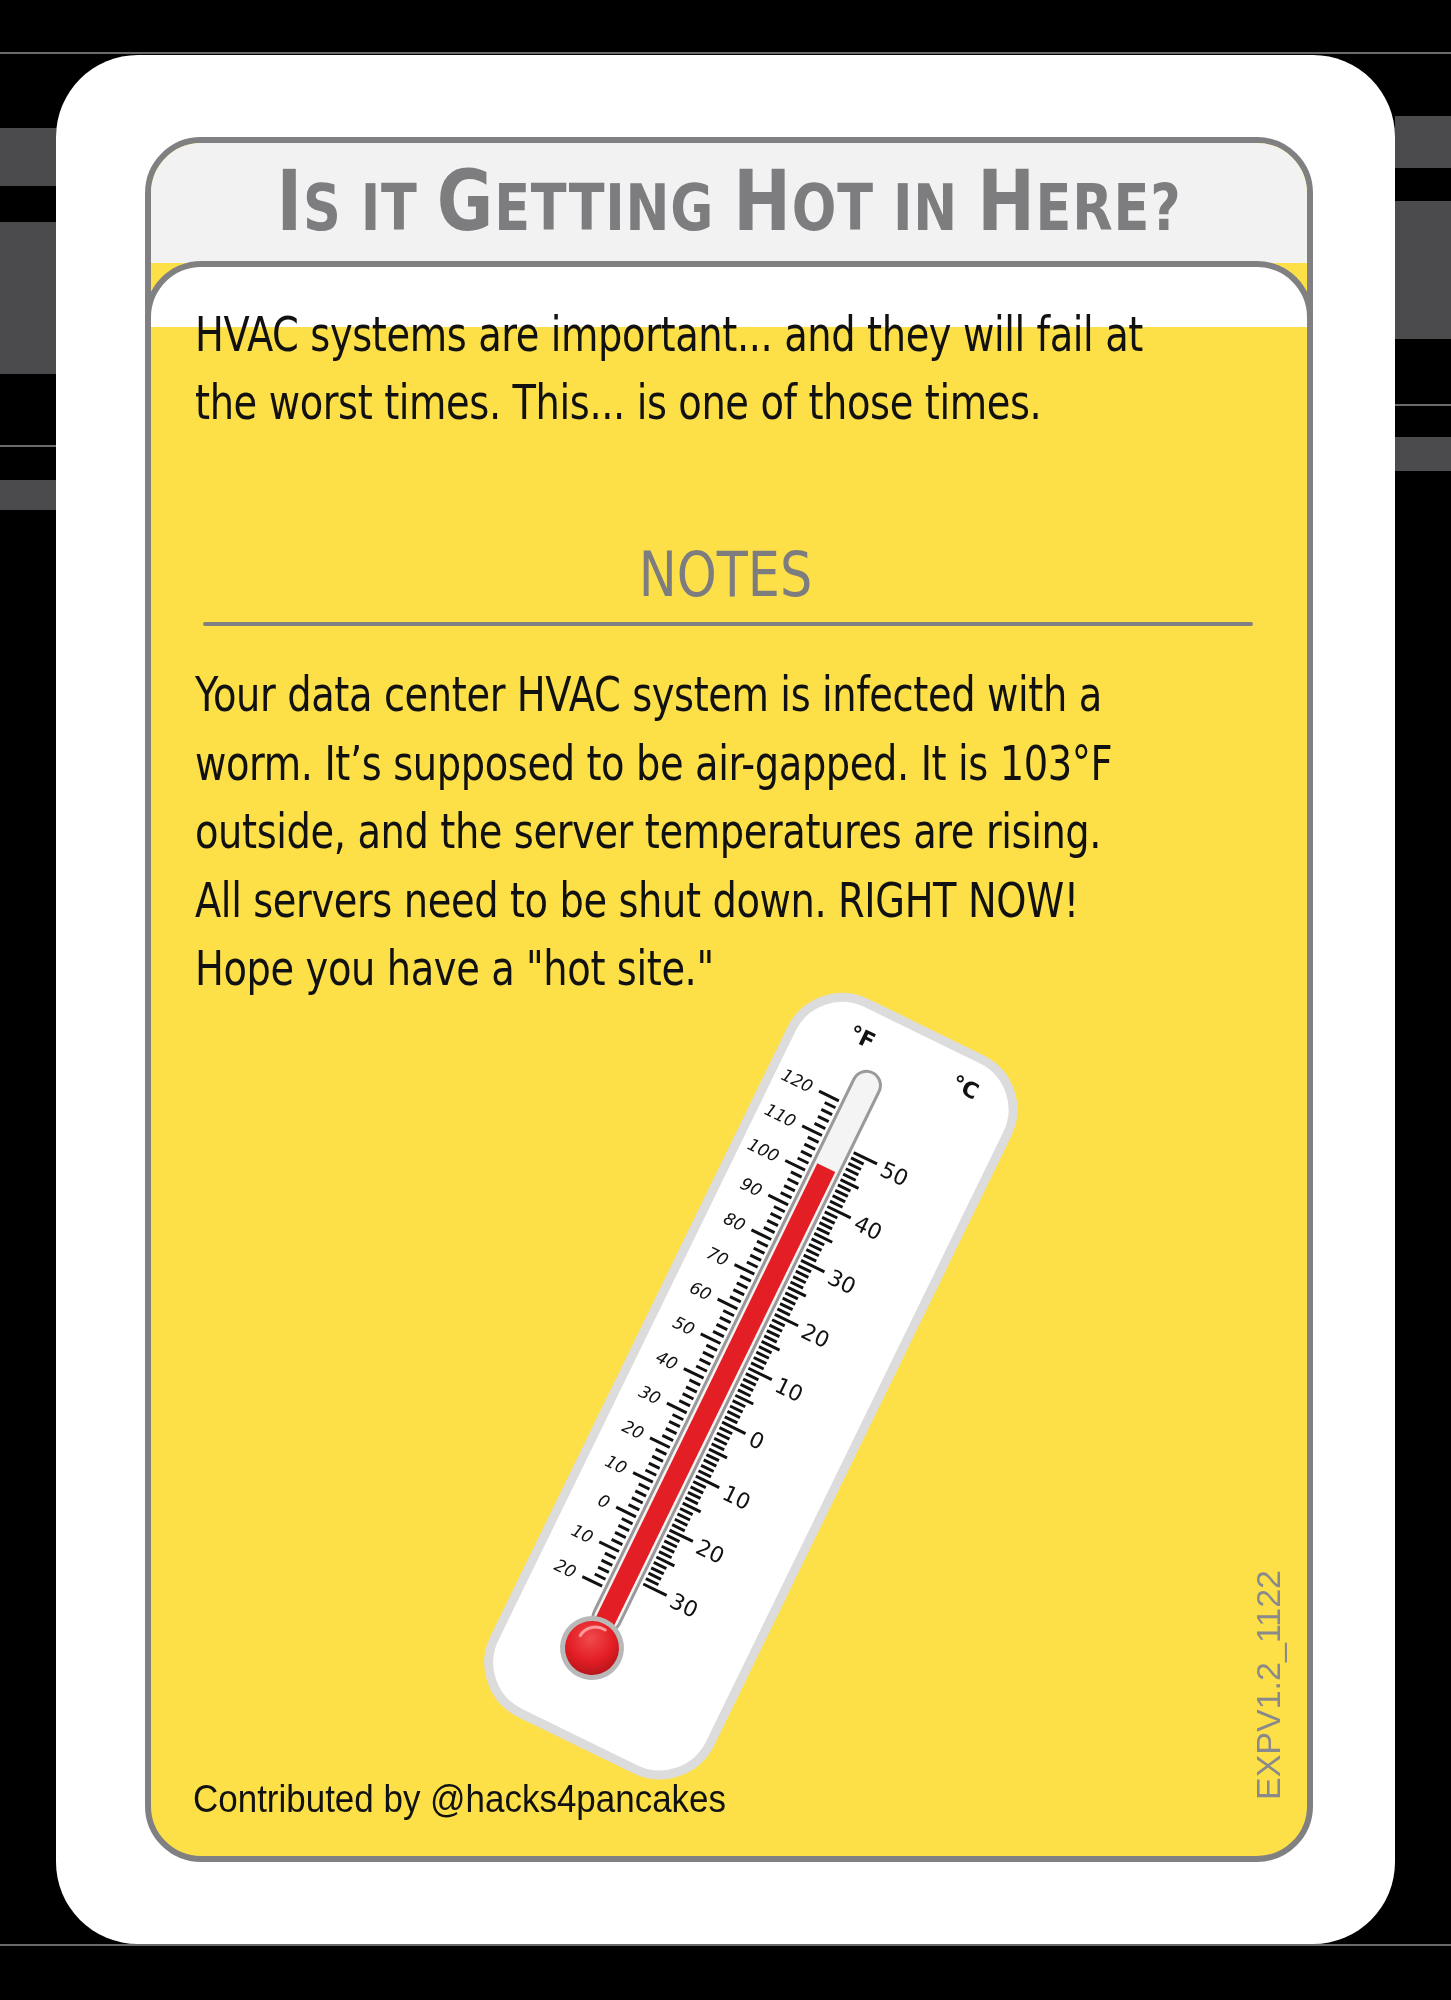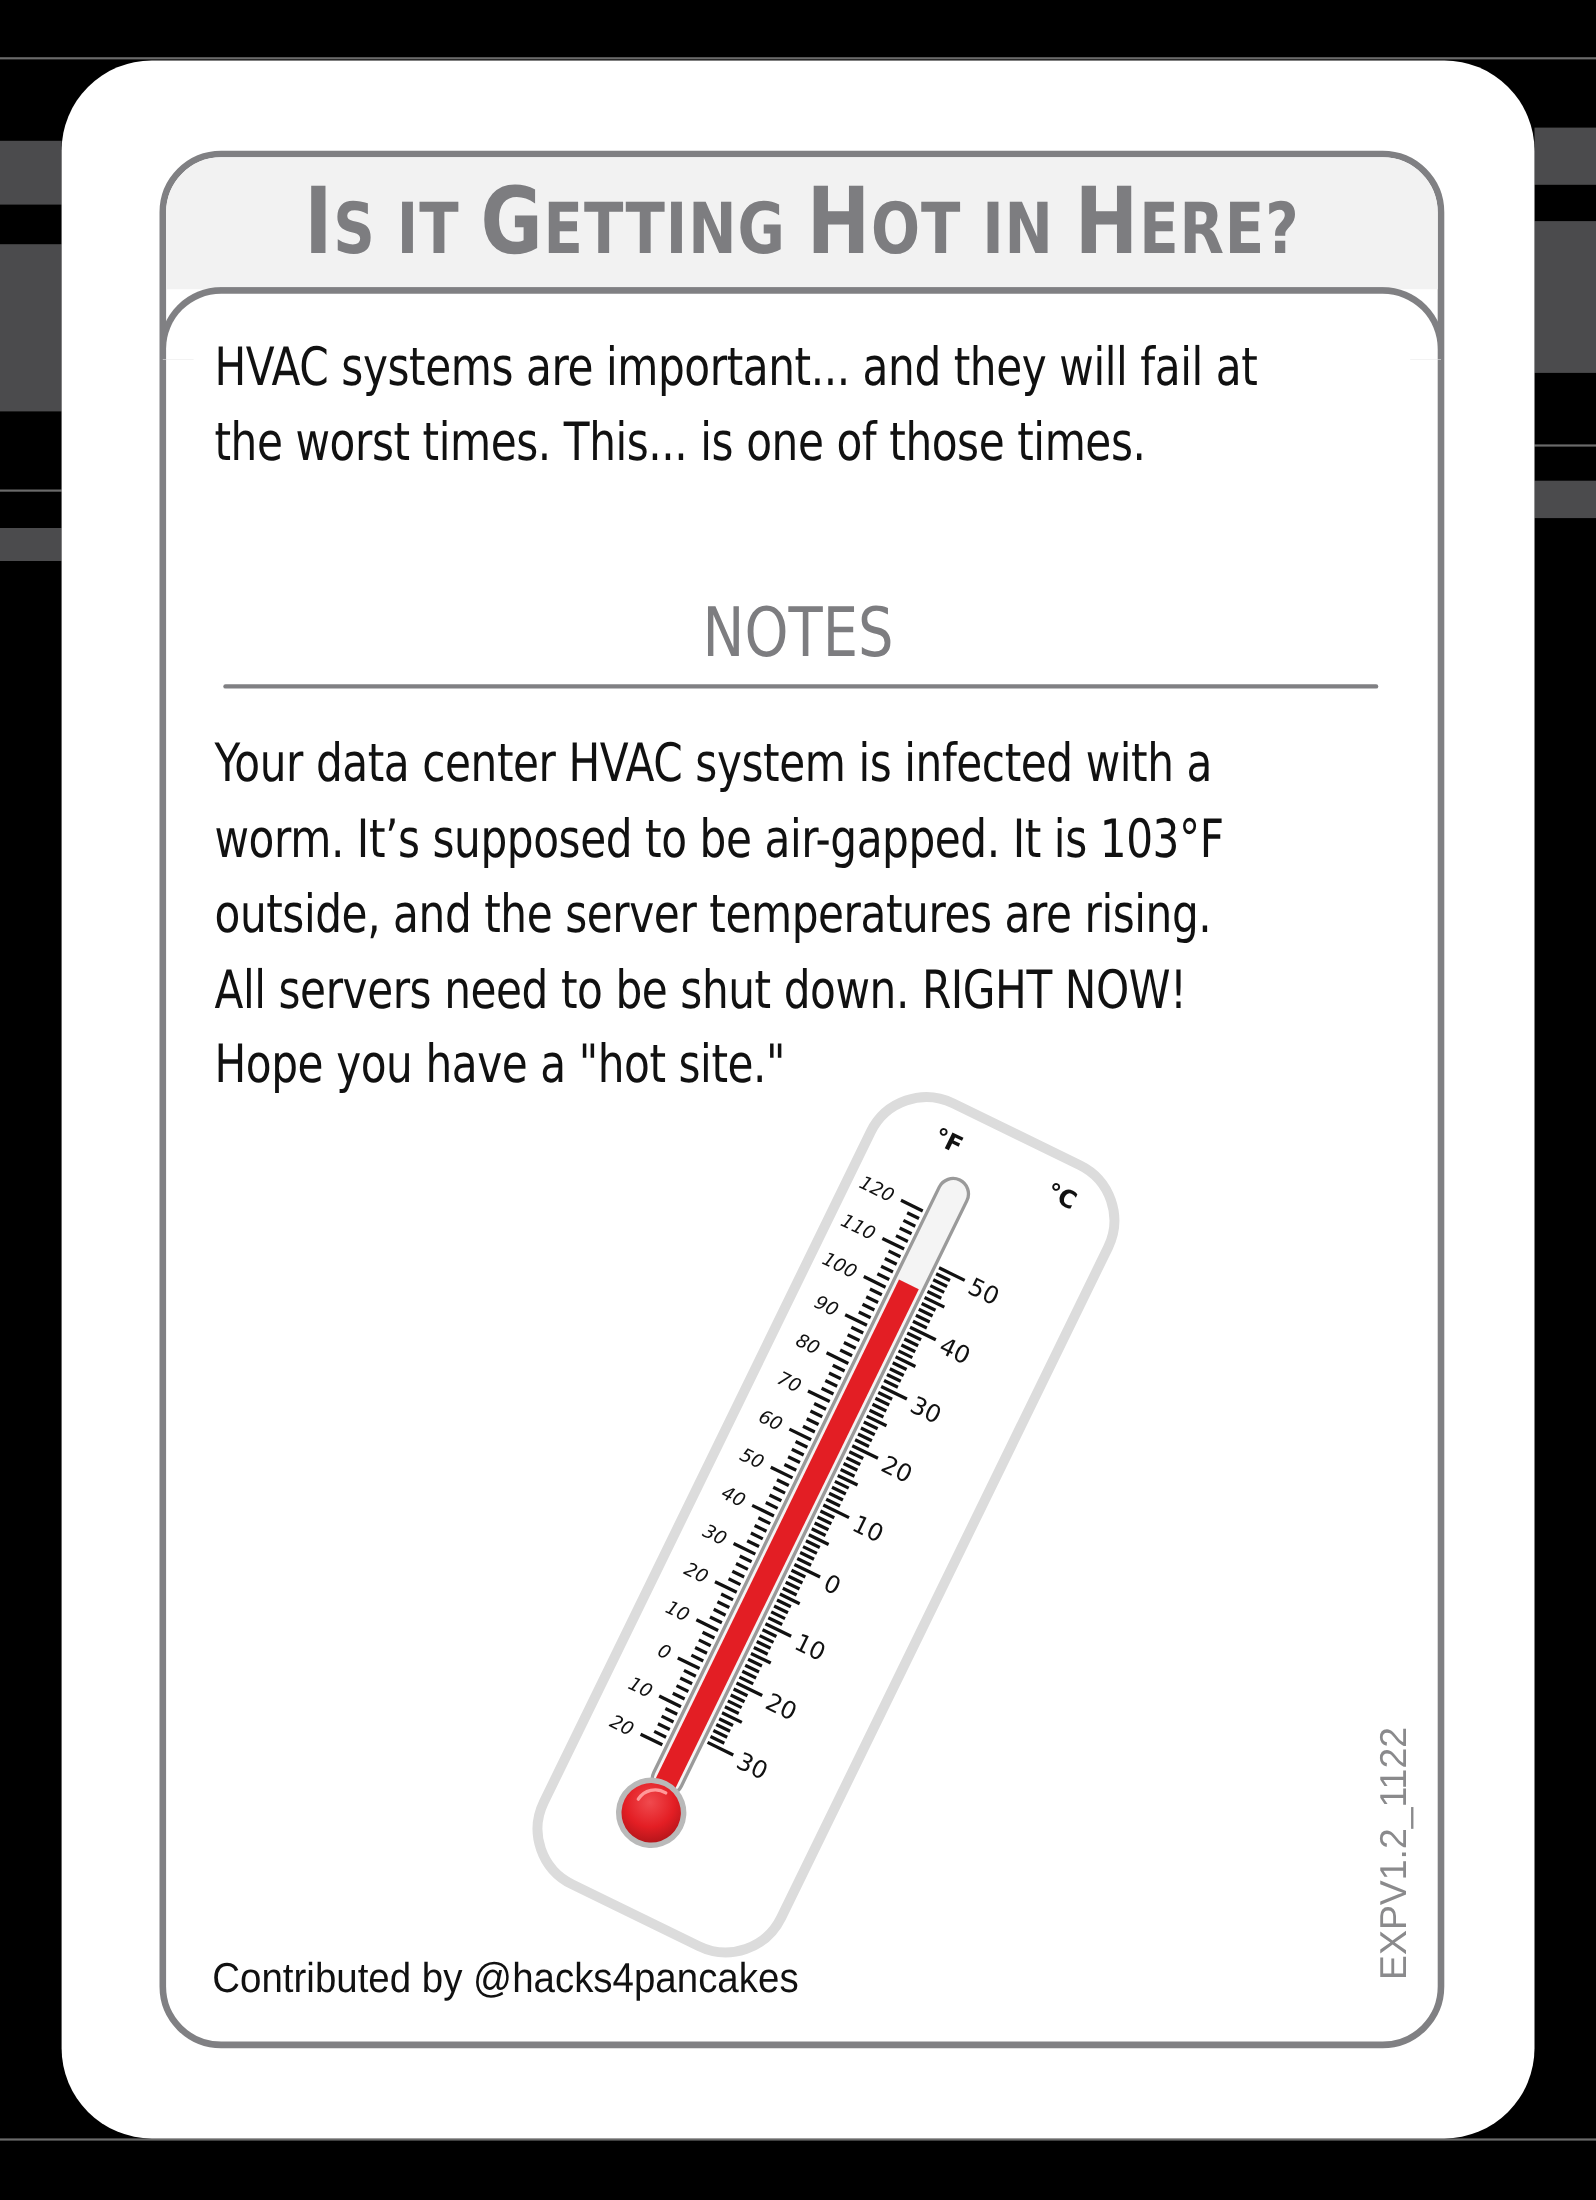--- a/index.html
+++ b/index.html
@@ -9,21 +9,21 @@
     font-family:"Liberation Sans", sans-serif;
   }
   .stripe { position:absolute; background:#4b4b4d; }
   .hline { position:absolute; height:2px; background:#6a6a6a; }
   .card {
     position:absolute; left:56px; top:55px; width:1339px; height:1889px;
     background:#fff; border-radius:82px;
   }
   .frame {
     position:absolute; left:145px; top:137px; width:1156px; height:1713px;
-    border:6px solid #808083; border-radius:56px; background:#ffffff;
+    border:6px solid #808083; border-radius:56px; background:#fde047;
   }
   .header-band {
     position:absolute; left:0; top:0; right:0; height:120px;
     background:#f2f2f2; border-radius:50px 50px 0 0;
   }
   .body-top {
     position:absolute; left:-6px; right:-6px; top:118px; height:60px;
     border:6px solid #808083; border-bottom:none;
     border-radius:56px 56px 0 0; background:#fff;
   }

